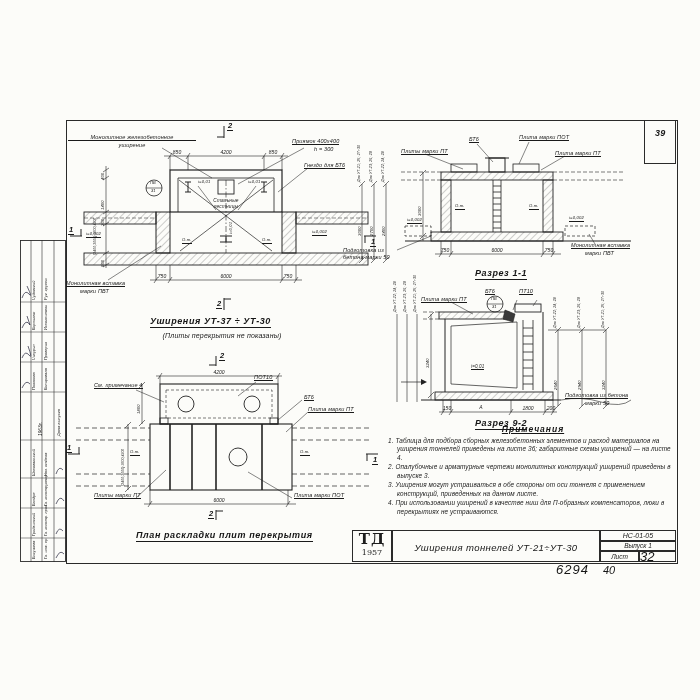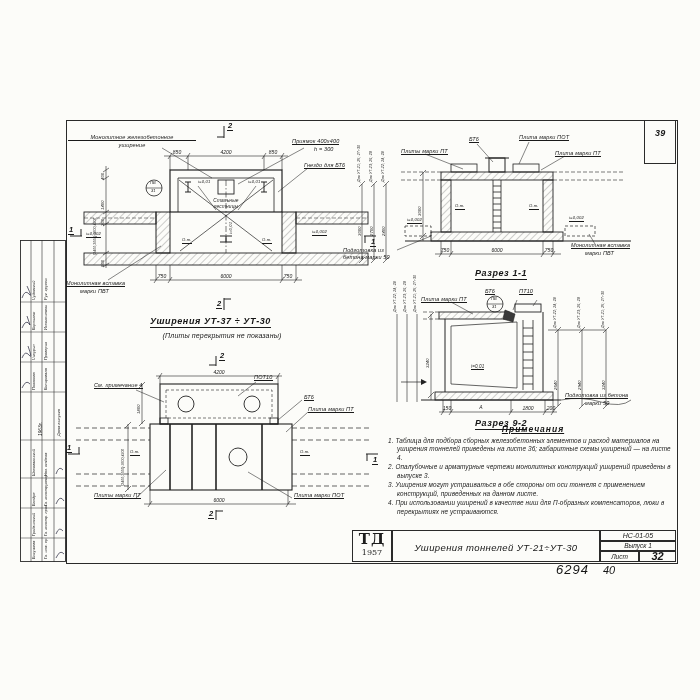--- a/index.html
+++ b/index.html
@@ -536,20 +536,21 @@
     <div class="lbl" style="left:28px;top:140px;border-bottom:.5px solid #1a1a1a;">Плиты марки ПТ</div>
     <div class="lbl" style="left:228px;top:140px;border-bottom:.5px solid #1a1a1a;">Плита марки ПОТ</div>
     <div class="dim" style="left:132px;top:17px;width:42px;">4200</div>
     <div class="dim" style="left:130px;top:145px;width:46px;">6000</div>
     <span class="vt" style="left:70px;top:62px;">1800</span>
     <span class="vt" style="left:55px;top:134px;font-size:3.4px;">(2400;3000) 3600;4200</span>
     <span class="marker" style="left:153px;top:0px;">2</span>
     <span class="marker" style="left:142px;top:158px;">2</span>
     <span class="marker" style="left:0px;top:92px;">1</span>
     <span class="marker" style="left:306px;top:104px;">1</span>
+    <div class="utitle" style="left:70px;top:178px;">План раскладки плит перекрытия</div>
   </div>
 
   <div class="abs" style="left:388px;top:424px;width:290px;">
     <div class="hand" style="text-align:center;font-size:8.5px;font-weight:bold;letter-spacing:1px;text-decoration:underline;margin-bottom:3px;">Примечания</div>
     <div class="notes-item">1. Таблица для подбора сборных железобетонных элементов и расход материалов на уширения тоннелей приведены на листе 36; габаритные схемы уширений — на листе 4.</div>
     <div class="notes-item">2. Опалубочные и арматурные чертежи монолитных конструкций уширений приведены в выпуске 3.</div>
     <div class="notes-item">3. Уширения могут устраиваться в обе стороны от оси тоннеля с применением конструкций, приведенных на данном листе.</div>
     <div class="notes-item">4. При использовании уширений в качестве ниш для П-образных компенсаторов, люки в перекрытиях не устраиваются.</div>
   </div>
 
@@ -564,20 +565,20 @@
     <div class="tb-cell" style="left:248px;top:0;width:76px;height:11px;border-width:1.3px;">
       <div class="hand" style="text-align:center;font-size:7px;line-height:9px;">НС-01-05</div>
     </div>
     <div class="tb-cell" style="left:248px;top:11px;width:76px;height:10px;border-width:1.3px;">
       <div class="hand" style="text-align:center;font-size:6.5px;line-height:8px;">Выпуск 1</div>
     </div>
     <div class="tb-cell" style="left:248px;top:21px;width:39px;height:11px;border-width:1.3px;">
       <div class="hand" style="text-align:center;font-size:6.5px;line-height:9px;">Лист</div>
     </div>
     <div class="tb-cell" style="left:287px;top:21px;width:37px;height:11px;border-width:1.3px;">
-      <div class="hand" style="text-align:center;font-size:11px;line-height:9px;font-weight:bold;">32</div>
+      <div class="hand" style="font-size:13px;line-height:9px;">32</div>
     </div>
   </div>
 
   <div class="hand" style="position:absolute;left:556px;top:562px;font-size:13px;letter-spacing:1px;">6294</div>
   <div class="hand" style="position:absolute;left:603px;top:564px;font-size:11px;">40</div>
 
 </div>
 
 </body></html>

